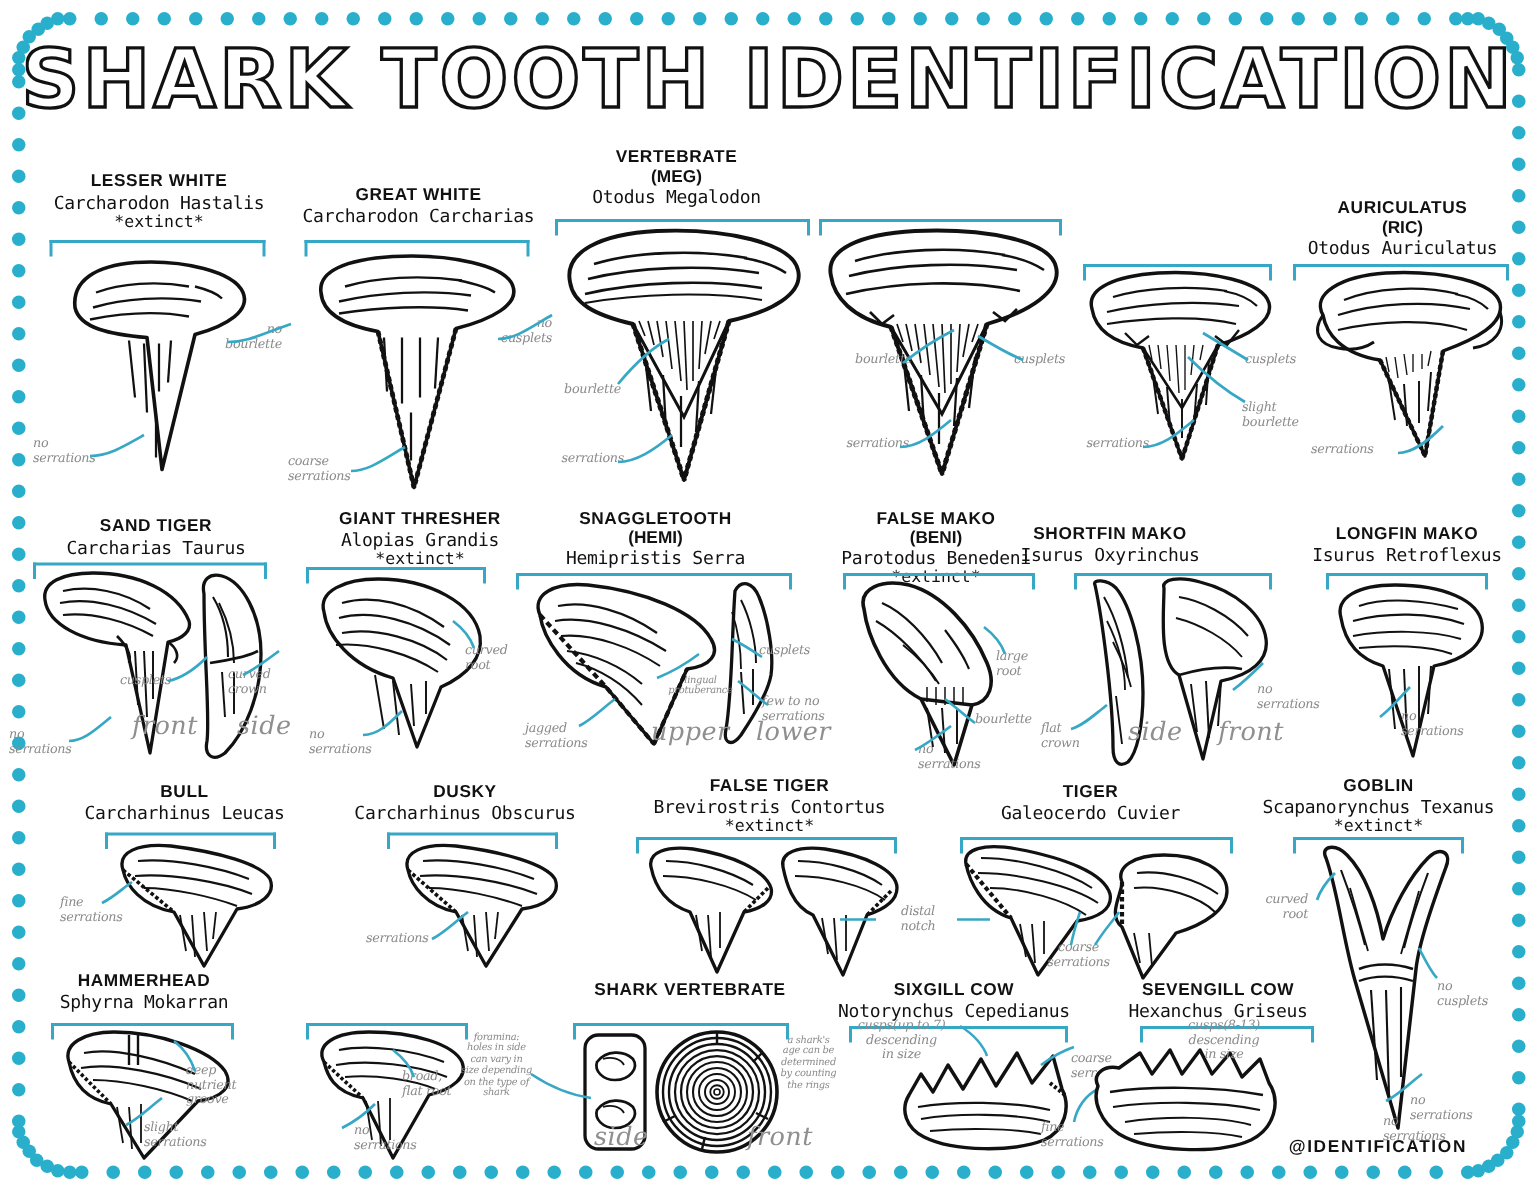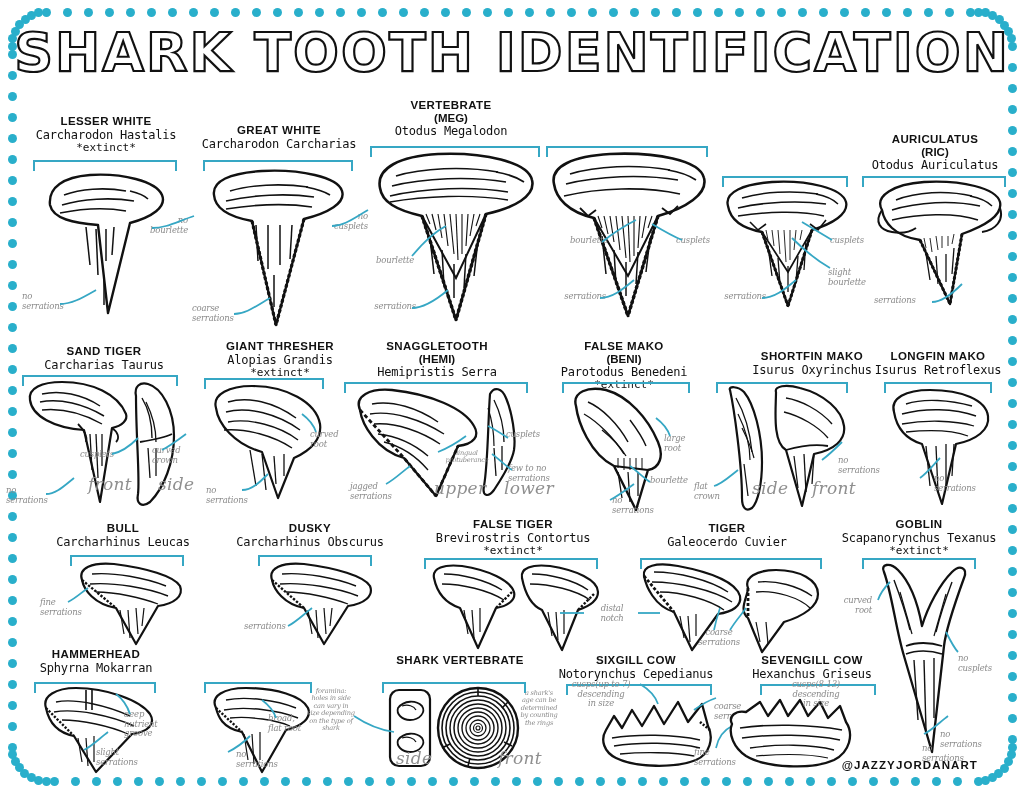--- a/index.html
+++ b/index.html
@@ -652,21 +652,21 @@
   <div class="ann" style="left:650px;top:476px;width:58px;">bourlette</div>
   <svg class="leader" style="left:628px;top:464px;" width="26" height="22">
       <path d="M2 2 C10 8 16 14 22 18" fill="none" stroke="#36A7C4" stroke-width="1.8"></path>
     </svg>
   <div class="ann" style="left:612px;top:496px;width:60px;">no
 serrations</div>
   <svg class="leader" style="left:608px;top:482px;" width="28" height="22">
       <path d="M2 18 C10 14 18 8 26 2" fill="none" stroke="#36A7C4" stroke-width="1.8"></path>
     </svg>
 
-  <div class="entry" style="left:732px;top:350px;width:160px;">
+  <div class="entry" style="left:660px;top:350px;width:160px;">
     <div class="ename">SHORTFIN MAKO</div>
     <div class="esci">Isurus Oxyrinchus</div>
   </div>
   <div class="bracket" style="left:716px;top:382px;width:128px;"></div>
   <svg class="toothsvg" style="left:716px;top:384px;" width="134" height="130" viewBox="0 0 134 130">
     <path d="M14 6 C12 2 22 2 28 8 C38 20 46 50 46 78 C46 100 42 118 36 124 C30 128 26 124 26 114 C26 80 18 24 14 6Z" fill="#fff" stroke="#111" stroke-width="2.2" stroke-linejoin="round"></path>
     <path d="M20 14 C28 28 34 48 36 68" fill="none" stroke="#111" stroke-width="1.3"></path>
     <path d="M22 30 C30 46 34 62 34 76" fill="none" stroke="#111" stroke-width="1.2"></path>
     <path d="M26 44 C32 56 36 66 38 74" fill="none" stroke="#111" stroke-width="1.2"></path>
     <path d="M28 80 L32 112" fill="none" stroke="#111" stroke-width="1.3"></path>
@@ -1008,15 +1008,15 @@
     <path d="M16 44 C44 40 86 40 114 46" fill="none" stroke="#111" stroke-width="1.4"></path>
     <path d="M24 54 C50 50 86 50 108 56" fill="none" stroke="#111" stroke-width="1.3"></path>
     <path d="M30 62 C54 60 84 60 102 64" fill="none" stroke="#111" stroke-width="1.2"></path>
   </svg>
   <div class="ann c" style="left:776px;top:680px;width:80px;">cusps(8-13)
 descending
 in size</div>
   <div class="ann" style="left:922px;top:744px;width:58px;">no
 serrations</div>
 
-  <div id="signature">@JAZZYJORDANART</div>
+  <div id="signature">@IDENTIFICATION</div>
 
 </div>
 
 </body></html>

